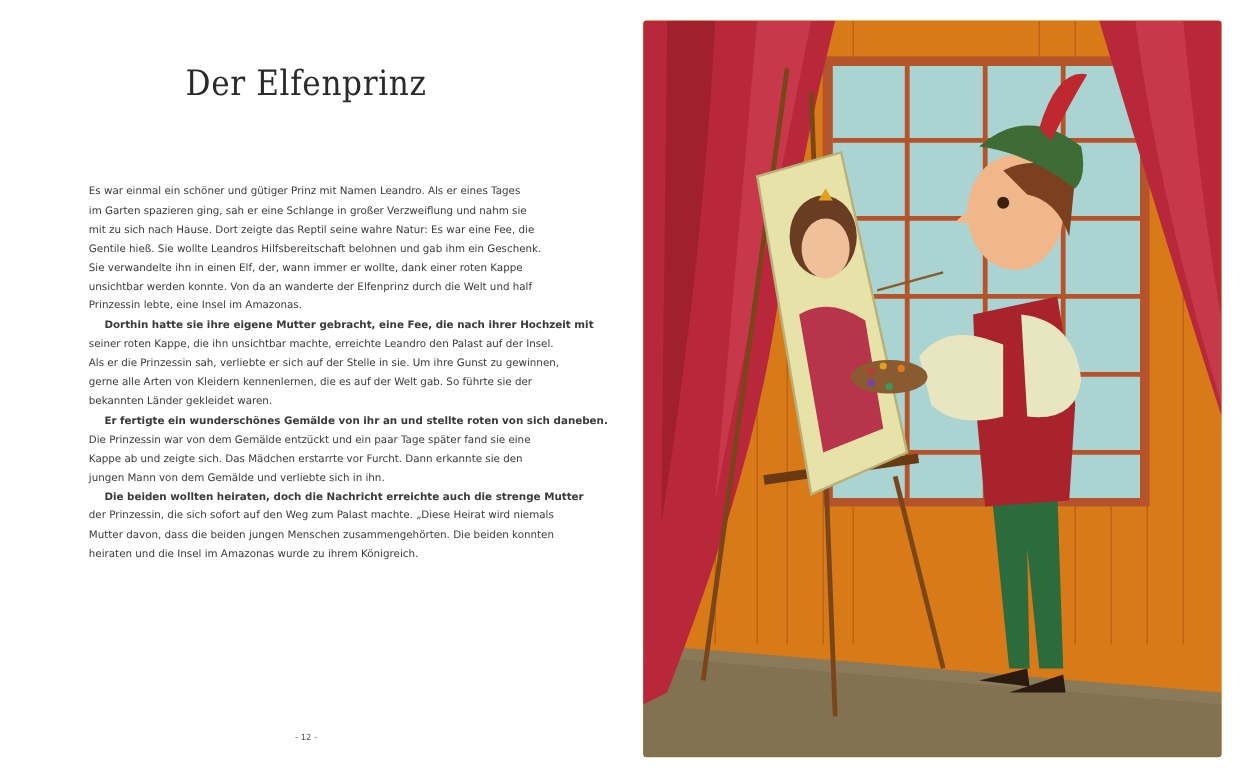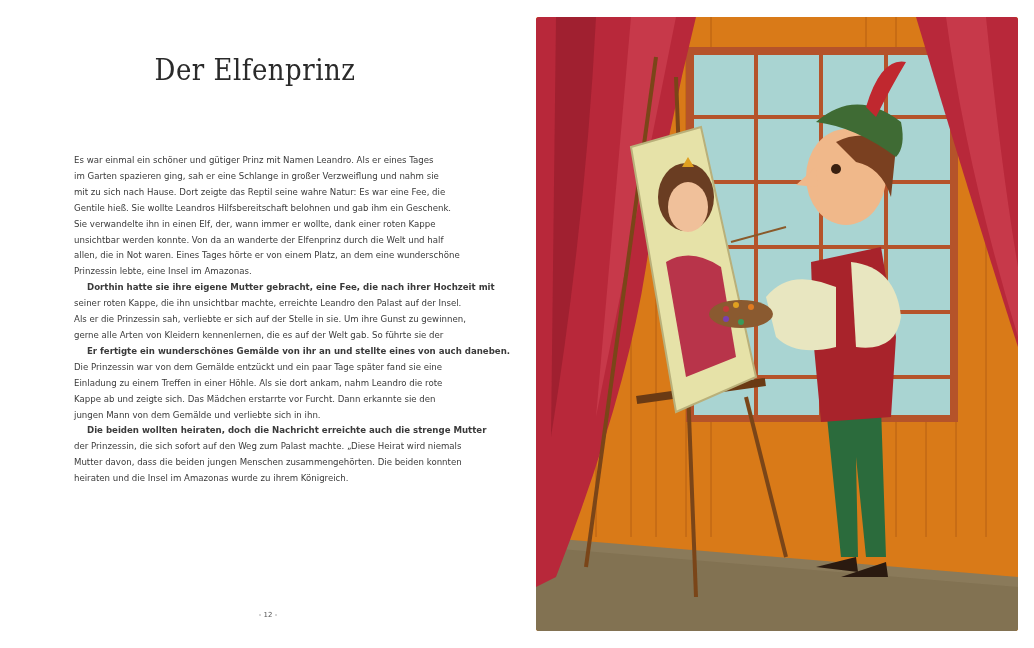--- a/index.html
+++ b/index.html
@@ -16,49 +16,48 @@
       transform: scaleY(1.12);
     }
     .body-text {
       position: absolute; left: 74px; top: 153px; width: 380px;
       font-size: 8.6px; line-height: 15.9px; color: #3a3a3a;
     }
     .body-text .line { white-space: nowrap; display: block; }
     .body-text .indent { padding-left: 13px; font-weight: bold; }
     .page-number {
       position: absolute; left: 0; width: 510px; top: 611px; text-align: center;
-      font-size: 7px; color: #555; margin-left: 13px;
+      font-size: 7px; color: #555;
     }
     .illustration {
       position: absolute; left: 536px; top: 17px; width: 482px; height: 614px;
       overflow: hidden; border-radius: 3px;
       background: #d97a18;
     }
   </style>
 </head>
 <body>
 
 <div class="page-left">
   <div class="title">Der Elfenprinz</div>
   <div class="body-text" id="body-text">
       <span class="line">Es war einmal ein schöner und gütiger Prinz mit Namen Leandro. Als er eines Tages</span>
       <span class="line">im Garten spazieren ging, sah er eine Schlange in großer Verzweiflung und nahm sie</span>
       <span class="line">mit zu sich nach Hause. Dort zeigte das Reptil seine wahre Natur: Es war eine Fee, die</span>
       <span class="line">Gentile hieß. Sie wollte Leandros Hilfsbereitschaft belohnen und gab ihm ein Geschenk.</span>
       <span class="line">Sie verwandelte ihn in einen Elf, der, wann immer er wollte, dank einer roten Kappe</span>
       <span class="line">unsichtbar werden konnte. Von da an wanderte der Elfenprinz durch die Welt und half</span>
-      <span class="line">allen, die in Not waren. Eines Tages hörte er von einem Platz, an dem eine wunderschöne</span>
       <span class="line">Prinzessin lebte, eine Insel im Amazonas.</span>
       <span class="line indent">Dorthin hatte sie ihre eigene Mutter gebracht, eine Fee, die nach ihrer Hochzeit mit</span>
       <span class="line">seiner roten Kappe, die ihn unsichtbar machte, erreichte Leandro den Palast auf der Insel.</span>
       <span class="line">Als er die Prinzessin sah, verliebte er sich auf der Stelle in sie. Um ihre Gunst zu gewinnen,</span>
       <span class="line">gerne alle Arten von Kleidern kennenlernen, die es auf der Welt gab. So führte sie der</span>
-      <span class="line indent">Er fertigte ein wunderschönes Gemälde von ihr an und stellte eines von auch daneben.</span>
+      <span class="line">bekannten Länder gekleidet waren.</span>
+      <span class="line indent">Er fertigte ein wunderschönes Gemälde von ihr an und stellte roten von sich daneben.</span>
       <span class="line">Die Prinzessin war von dem Gemälde entzückt und ein paar Tage später fand sie eine</span>
-      <span class="line">Einladung zu einem Treffen in einer Höhle. Als sie dort ankam, nahm Leandro die rote</span>
       <span class="line">Kappe ab und zeigte sich. Das Mädchen erstarrte vor Furcht. Dann erkannte sie den</span>
       <span class="line">jungen Mann von dem Gemälde und verliebte sich in ihn.</span>
       <span class="line indent">Die beiden wollten heiraten, doch die Nachricht erreichte auch die strenge Mutter</span>
       <span class="line">der Prinzessin, die sich sofort auf den Weg zum Palast machte. „Diese Heirat wird niemals</span>
       <span class="line">Mutter davon, dass die beiden jungen Menschen zusammengehörten. Die beiden konnten</span>
       <span class="line">heiraten und die Insel im Amazonas wurde zu ihrem Königreich.</span>
     </div>
   <div class="page-number">- 12 -</div>
 </div>
 

